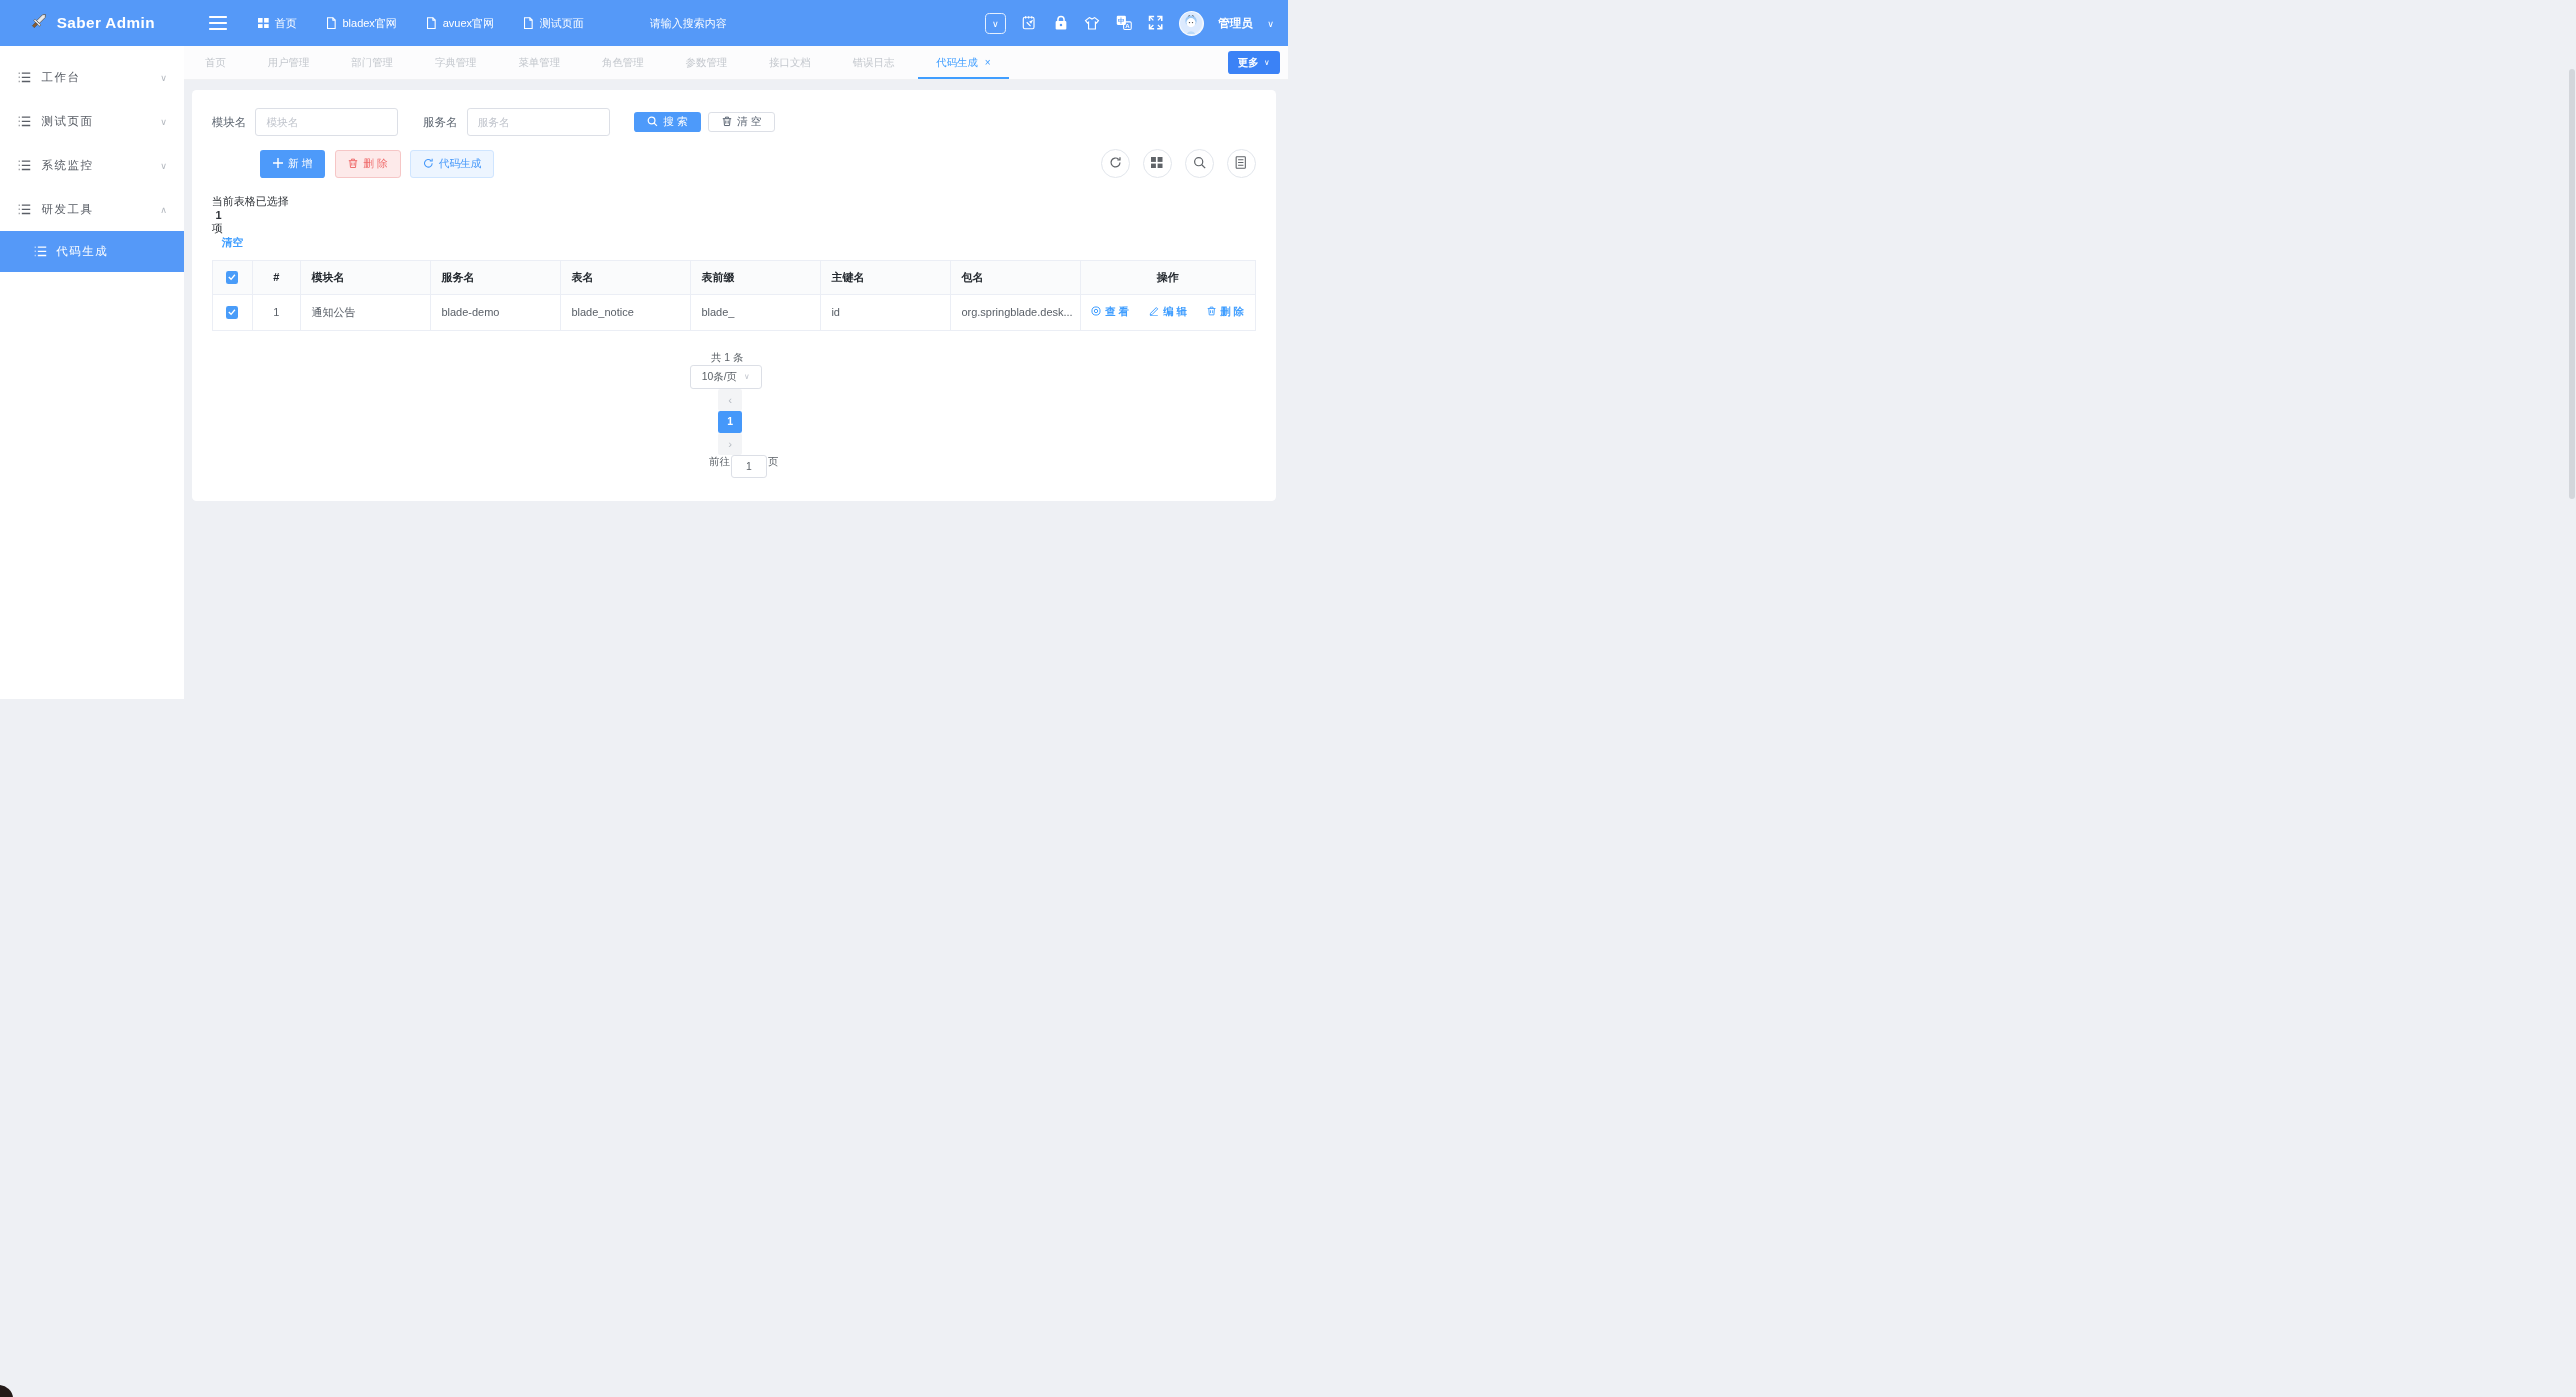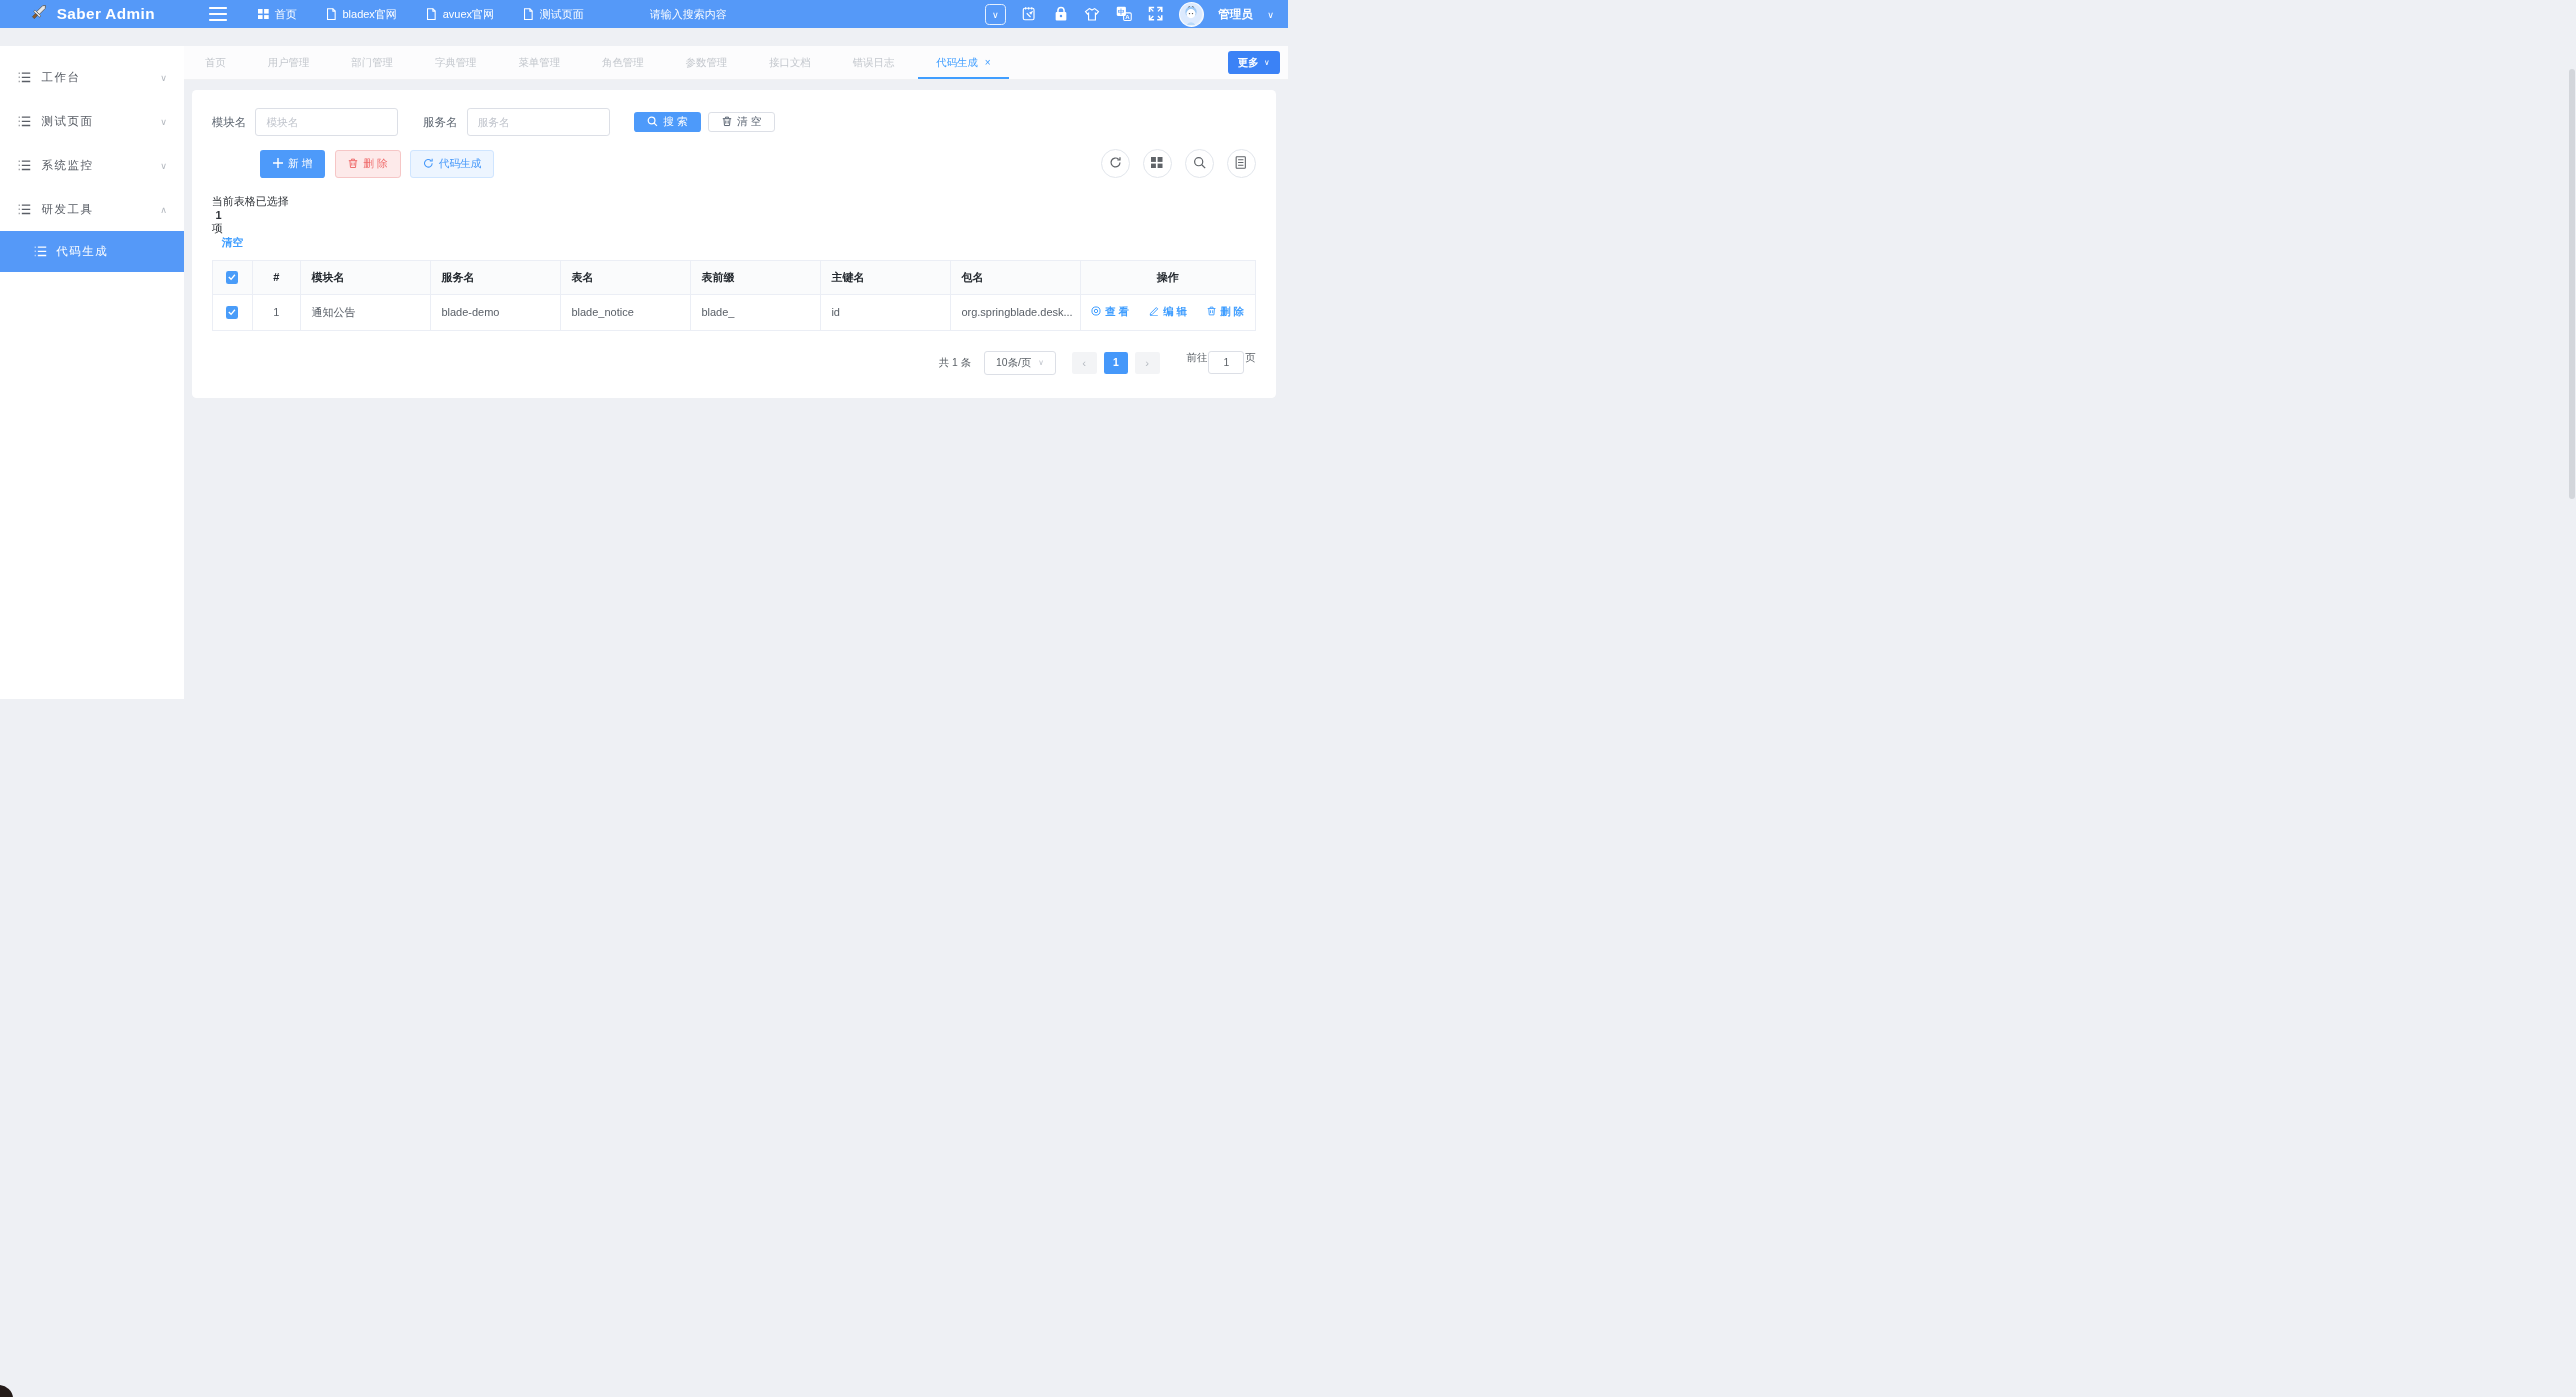--- a/index.html
+++ b/index.html
@@ -1,20 +1,20 @@
 <!DOCTYPE html>
 <html style="font-size:12.3px"><head>
 <meta charset="utf-8">
 <style>
   * { margin:0; padding:0; box-sizing:border-box; }
   html,body { width:1288px; height:699px; overflow:hidden;
     font-family:"Liberation Sans","DejaVu Sans",sans-serif; background:#eef0f4; }
 
   
-  .header { position:absolute; top:0; left:0; width:1288px; height:28px;
+  .header { position:absolute; top:0; left:0; width:1288px; height:46px;
     background:#5599f8; display:flex; align-items:center; z-index:30; }
   .logo { width:184px; height:46px; display:flex; align-items:center; justify-content:center;
     gap:7.7px; color:#fff; font-size:15.3px; font-weight:bold; letter-spacing:0.4px; flex:0 0 auto; }
   .hamburger { margin-left:24.5px; width:18.4px; height:14px; display:flex; flex-direction:column;
     justify-content:space-between; cursor:pointer; flex:0 0 auto; }
   .hamburger span { display:block; height:2.3px; background:#fff; border-radius:0.8px; }
   .tags { display:flex; align-items:center; margin-left:31px; gap:29px; }
   .tag { display:flex; align-items:center; gap:6.1px; color:#fff; font-size:11px; cursor:pointer; }
   .tag svg { display:block; }
   .hsearch { margin-left:66px; color:#ffffff; font-size:11px; background:transparent;
@@ -93,21 +93,21 @@
   .grid th.center, .grid td.center { text-align:center; padding:0; }
   .col-check { width:40px; } .col-idx { width:48px; }
   .col-w { width:130px; } .col-ops { }
   .checkbox { width:12.3px; height:12.3px; background:#499cf9; border-radius:2.3px; display:inline-flex;
     align-items:center; justify-content:center; cursor:pointer; }
   .checkbox svg { display:block; }
   .ops { display:flex; align-items:center; justify-content:space-between; gap:19px; }
   .op-link { display:inline-flex; align-items:center; gap:3.8px; color:#409eff; font-size:10.4px;
     font-weight:bold; cursor:pointer; }
 
-  .pagination { margin-top:20px; display:flex; align-items:center; justify-content:flex-end; gap:0; }
+  .pagination { margin-top:20px; display:flex; align-items:center; justify-content:flex-end; gap:0;flex-direction:column; }
   .pg-total { font-size:10.4px; color:#5b6167; margin-right:13px; }
   .pg-size { width:72px; height:24px; border:0.8px solid #dcdfe6; border-radius:3.1px; display:flex;
     align-items:center; justify-content:center; gap:7px; font-size:10.4px; color:#5b6167;
     cursor:pointer; margin-right:16px; }
   .pg-size .caret { color:#c0c4cc; font-size:7.7px; }
   .pg-btn { width:24.5px; height:22px; border-radius:2.3px; background:#f3f4f6; color:#b6bbc2;
     display:flex; align-items:center; justify-content:center; font-size:11.5px; cursor:pointer; margin-right:7px; }
   .pg-page { width:24.5px; height:22px; border-radius:2.3px; background:#4598fa; color:#fff; font-size:10.4px;
     font-weight:bold; display:flex; align-items:center; justify-content:center; cursor:pointer; margin-right:7px; }
   .pg-goto { display:flex; align-items:flex-start; gap:1px; margin-left:20px; font-size:10.4px; color:#5b6167; }

